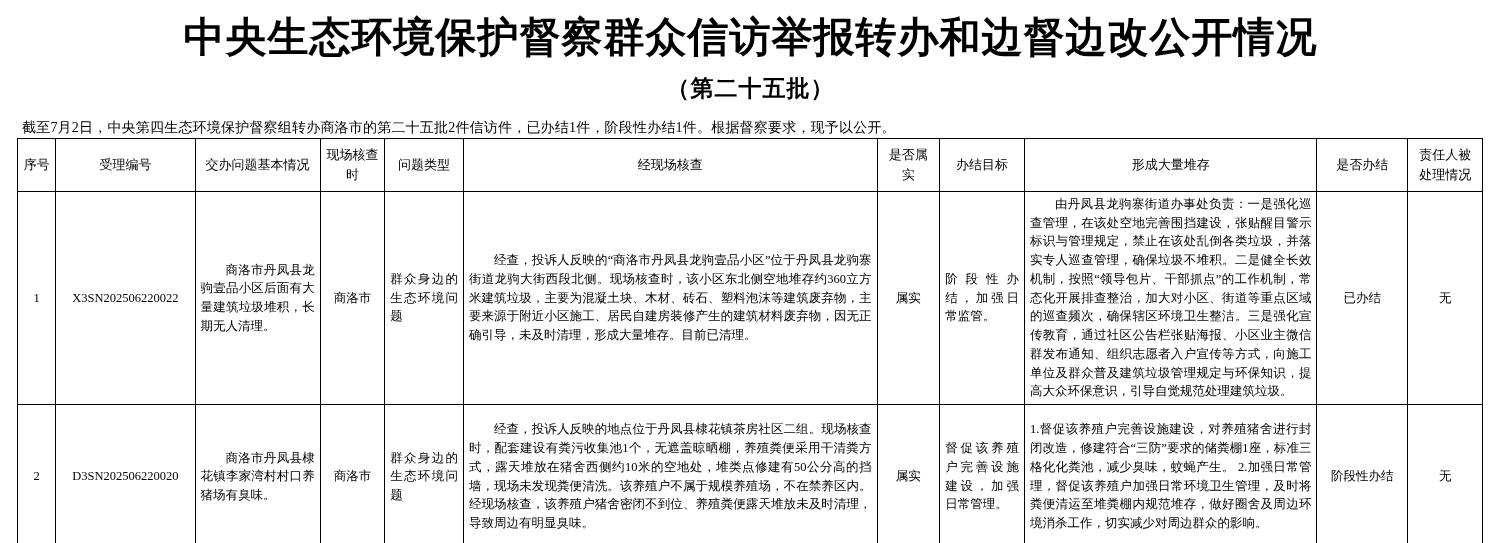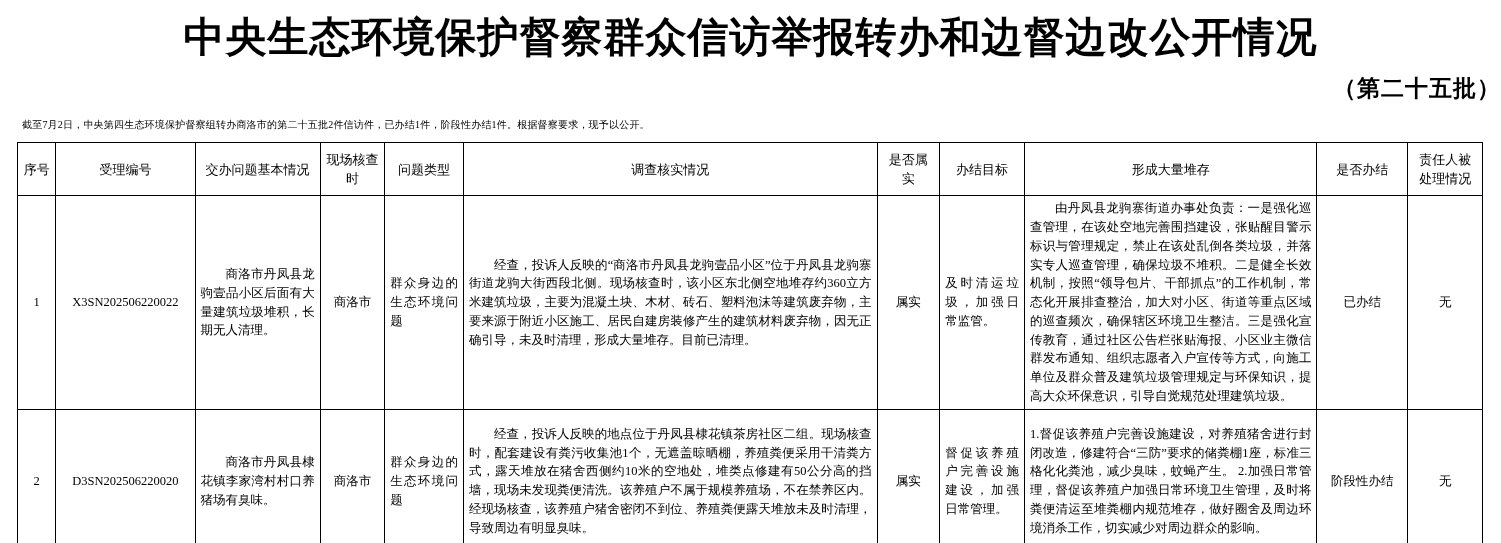--- a/index.html
+++ b/index.html
@@ -22,30 +22,30 @@
   .doc-title {
     text-align: center;
     font-family: "Liberation Sans", "DejaVu Sans", sans-serif;
     font-weight: bold;
     font-size: 41px;
     letter-spacing: 1px;
     margin: 13px 0 0 0;
     line-height: 1.18;
   }
   .doc-subtitle {
-    text-align: right;
+    text-align: center;
     font-family: "Liberation Serif", "DejaVu Serif", serif;
     font-weight: bold;
     font-size: 23px;
     margin: 12px 0 0 0;
     letter-spacing: 1px;
   }
   .doc-intro {
-    font-size: 10px;
-    margin: 14px 0 10px 22px;
+    font-size: 14px;
+    margin: 14px 0 0 22px;
     letter-spacing: 0.2px;
     line-height: 1.4;
   }
   table.report {
     border-collapse: collapse;
     table-layout: fixed;
     width: 1466px;
     margin: 0 0 0 17px;
     font-size: 12.5px;
   }
@@ -112,38 +112,38 @@
       <col class="col-done">
       <col class="col-resp">
     </colgroup>
     <thead>
       <tr>
         <th>序号</th>
         <th>受理编号</th>
         <th>交办问题基本情况</th>
         <th>现场核查时</th>
         <th>问题类型</th>
-        <th>调查核实情况</th>
+        <th>经现场核查</th>
         <th>是否属实</th>
         <th>办结目标</th>
         <th>形成大量堆存</th>
         <th>是否办结</th>
         <th>责任人被处理情况</th>
       </tr>
     </thead>
     <tbody>
       <tr class="row-a">
         <td class="idx">1</td>
         <td class="center">X3SN202506220022</td>
         <td class="justify">商洛市丹凤县龙驹壹品小区后面有大量建筑垃圾堆积，长期无人清理。</td>
         <td class="center">商洛市</td>
         <td class="justify noindent">群众身边的生态环境问题</td>
         <td class="justify">经查，投诉人反映的“商洛市丹凤县龙驹壹品小区”位于丹凤县龙驹寨街道龙驹大街西段北侧。现场核查时，该小区东北侧空地堆存约360立方米建筑垃圾，主要为混凝土块、木材、砖石、塑料泡沫等建筑废弃物，主要来源于附近小区施工、居民自建房装修产生的建筑材料废弃物，因无正确引导，未及时清理，形成大量堆存。目前已清理。</td>
         <td class="center">属实</td>
-        <td class="justify noindent">及时清运垃圾，加强日常监管。</td>
+        <td class="justify noindent">阶段性办结，加强日常监管。</td>
         <td class="justify">由丹凤县龙驹寨街道办事处负责：一是强化巡查管理，在该处空地完善围挡建设，张贴醒目警示标识与管理规定，禁止在该处乱倒各类垃圾，并落实专人巡查管理，确保垃圾不堆积。二是健全长效机制，按照“领导包片、干部抓点”的工作机制，常态化开展排查整治，加大对小区、街道等重点区域的巡查频次，确保辖区环境卫生整洁。三是强化宣传教育，通过社区公告栏张贴海报、小区业主微信群发布通知、组织志愿者入户宣传等方式，向施工单位及群众普及建筑垃圾管理规定与环保知识，提高大众环保意识，引导自觉规范处理建筑垃圾。</td>
         <td class="center">已办结</td>
         <td class="center">无</td>
       </tr>
       <tr class="row-b">
         <td class="idx">2</td>
         <td class="center">D3SN202506220020</td>
         <td class="justify">商洛市丹凤县棣花镇李家湾村村口养猪场有臭味。</td>
         <td class="center">商洛市</td>
         <td class="justify noindent">群众身边的生态环境问题</td>

